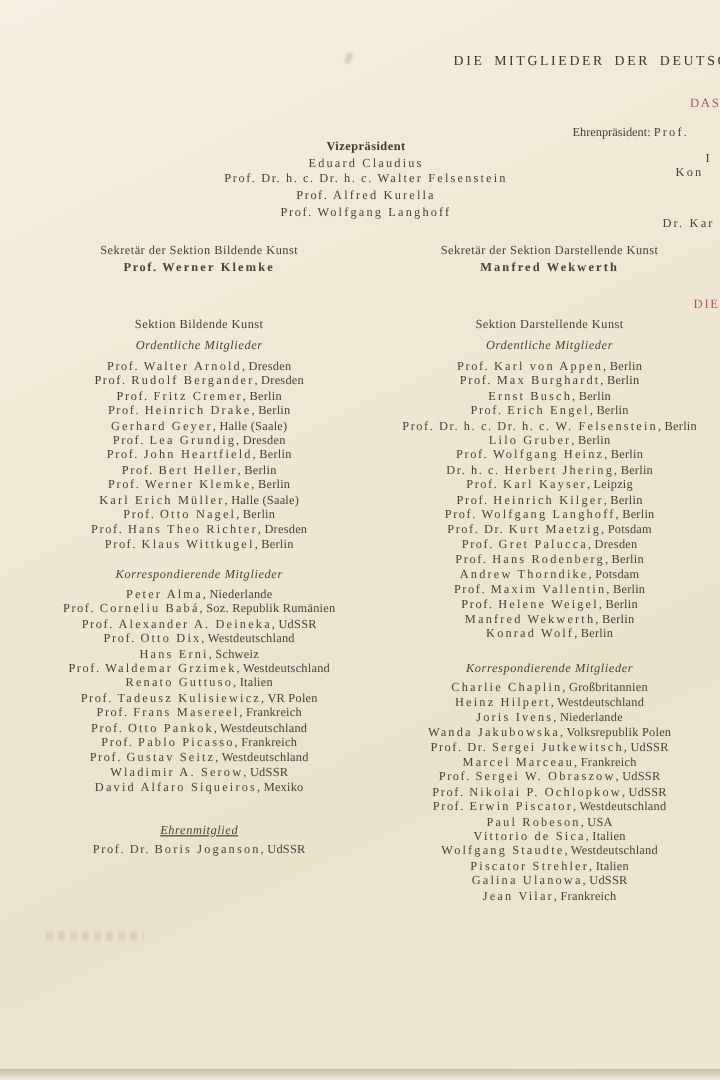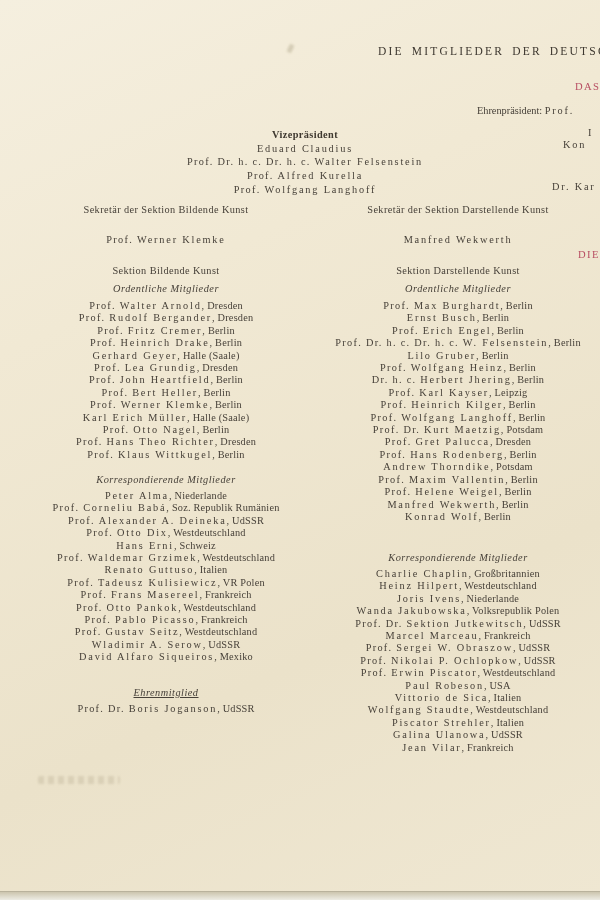--- a/index.html
+++ b/index.html
@@ -16,36 +16,36 @@
   .page-title{
     left:378px;top:45px;
     font-size:11.5px;letter-spacing:2.2px;word-spacing:3px;
     color:#3d372f;white-space:nowrap;
   }
 
   .frag{font-size:10.3px;white-space:nowrap;}
   .red{color:#b84f63;letter-spacing:1.4px;font-size:10.6px;}
   .sp{letter-spacing:1.8px;}
 
-  .center-block{left:155px;width:300px;top:128px;text-align:center;}
+  .center-block{left:155px;width:300px;top:116px;text-align:center;}
   .center-block .m-line{line-height:13.7px;}
   .lbl{font-size:10.3px;letter-spacing:0.4px;line-height:13.7px;}
   .lbl-bold{font-weight:bold;color:#3e382f;}
   .lbl-italic{font-style:italic;letter-spacing:0.5px;line-height:12.4px;}
 
   .col-left{left:36px;width:260px;text-align:center;}
   .col-right{left:328px;width:260px;text-align:center;}
 
   .m-line{white-space:nowrap;line-height:12.4px;font-size:10.3px;}
   .m-pre{letter-spacing:1.3px;}
   .m-name{letter-spacing:1.8px;}
   .m-place{letter-spacing:0.2px;}
 
   .sek-label{line-height:12px;}
-  .sek-name{margin-top:18px;}
+  .sek-name{margin-top:2px;font-weight:bold;}
 
   .bleed-mark{
     left:38px;top:776px;width:82px;height:8px;
     background:repeating-linear-gradient(90deg,rgba(140,128,96,.18) 0 6px,rgba(140,128,96,0) 6px 10px);
     filter:blur(1px);border-radius:2px;
   }
   .smudge{
     left:288px;top:44px;width:5px;height:9px;
     background:rgba(160,148,118,.35);filter:blur(1px);transform:rotate(25deg);border-radius:2px;
   }
@@ -112,20 +112,21 @@
       <div class="m-line"><span class="m-pre">Prof. </span><span class="m-name">Lea Grundig</span><span class="m-place">, Dresden</span></div>
       <div class="m-line"><span class="m-pre">Prof. </span><span class="m-name">John Heartfield</span><span class="m-place">, Berlin</span></div>
       <div class="m-line"><span class="m-pre">Prof. </span><span class="m-name">Bert Heller</span><span class="m-place">, Berlin</span></div>
       <div class="m-line"><span class="m-pre">Prof. </span><span class="m-name">Werner Klemke</span><span class="m-place">, Berlin</span></div>
       <div class="m-line"><span class="m-name">Karl Erich Müller</span><span class="m-place">, Halle (Saale)</span></div>
       <div class="m-line"><span class="m-pre">Prof. </span><span class="m-name">Otto Nagel</span><span class="m-place">, Berlin</span></div>
       <div class="m-line"><span class="m-pre">Prof. </span><span class="m-name">Hans Theo Richter</span><span class="m-place">, Dresden</span></div>
       <div class="m-line"><span class="m-pre">Prof. </span><span class="m-name">Klaus Wittkugel</span><span class="m-place">, Berlin</span></div>
     </div>
   <div class="abs col-right" style="top:300px;">
+      <div class="m-line"><span class="m-pre">Prof. </span><span class="m-name">Karl von Appen</span><span class="m-place">, Berlin</span></div>
       <div class="m-line"><span class="m-pre">Prof. </span><span class="m-name">Max Burghardt</span><span class="m-place">, Berlin</span></div>
       <div class="m-line"><span class="m-name">Ernst Busch</span><span class="m-place">, Berlin</span></div>
       <div class="m-line"><span class="m-pre">Prof. </span><span class="m-name">Erich Engel</span><span class="m-place">, Berlin</span></div>
       <div class="m-line"><span class="m-pre">Prof. Dr. h. c. Dr. h. c. </span><span class="m-name">W. Felsenstein</span><span class="m-place">, Berlin</span></div>
       <div class="m-line"><span class="m-name">Lilo Gruber</span><span class="m-place">, Berlin</span></div>
       <div class="m-line"><span class="m-pre">Prof. </span><span class="m-name">Wolfgang Heinz</span><span class="m-place">, Berlin</span></div>
       <div class="m-line"><span class="m-pre">Dr. h. c. </span><span class="m-name">Herbert Jhering</span><span class="m-place">, Berlin</span></div>
       <div class="m-line"><span class="m-pre">Prof. </span><span class="m-name">Karl Kayser</span><span class="m-place">, Leipzig</span></div>
       <div class="m-line"><span class="m-pre">Prof. </span><span class="m-name">Heinrich Kilger</span><span class="m-place">, Berlin</span></div>
       <div class="m-line"><span class="m-pre">Prof. </span><span class="m-name">Wolfgang Langhoff</span><span class="m-place">, Berlin</span></div>
@@ -156,21 +157,21 @@
       <div class="m-line"><span class="m-pre">Prof. </span><span class="m-name">Pablo Picasso</span><span class="m-place">, Frankreich</span></div>
       <div class="m-line"><span class="m-pre">Prof. </span><span class="m-name">Gustav Seitz</span><span class="m-place">, Westdeutschland</span></div>
       <div class="m-line"><span class="m-name">Wladimir A. Serow</span><span class="m-place">, UdSSR</span></div>
       <div class="m-line"><span class="m-name">David Alfaro Siqueiros</span><span class="m-place">, Mexiko</span></div>
     </div>
   <div class="abs col-right" style="top:568px;">
       <div class="m-line"><span class="m-name">Charlie Chaplin</span><span class="m-place">, Großbritannien</span></div>
       <div class="m-line"><span class="m-name">Heinz Hilpert</span><span class="m-place">, Westdeutschland</span></div>
       <div class="m-line"><span class="m-name">Joris Ivens</span><span class="m-place">, Niederlande</span></div>
       <div class="m-line"><span class="m-name">Wanda Jakubowska</span><span class="m-place">, Volksrepublik Polen</span></div>
-      <div class="m-line"><span class="m-pre">Prof. Dr. </span><span class="m-name">Sektion Jutkewitsch</span><span class="m-place">, UdSSR</span></div>
+      <div class="m-line"><span class="m-pre">Prof. Dr. </span><span class="m-name">Sergei Jutkewitsch</span><span class="m-place">, UdSSR</span></div>
       <div class="m-line"><span class="m-name">Marcel Marceau</span><span class="m-place">, Frankreich</span></div>
       <div class="m-line"><span class="m-pre">Prof. </span><span class="m-name">Sergei W. Obraszow</span><span class="m-place">, UdSSR</span></div>
       <div class="m-line"><span class="m-pre">Prof. </span><span class="m-name">Nikolai P. Ochlopkow</span><span class="m-place">, UdSSR</span></div>
       <div class="m-line"><span class="m-pre">Prof. </span><span class="m-name">Erwin Piscator</span><span class="m-place">, Westdeutschland</span></div>
       <div class="m-line"><span class="m-name">Paul Robeson</span><span class="m-place">, USA</span></div>
       <div class="m-line"><span class="m-name">Vittorio de Sica</span><span class="m-place">, Italien</span></div>
       <div class="m-line"><span class="m-name">Wolfgang Staudte</span><span class="m-place">, Westdeutschland</span></div>
       <div class="m-line"><span class="m-name">Piscator Strehler</span><span class="m-place">, Italien</span></div>
       <div class="m-line"><span class="m-name">Galina Ulanowa</span><span class="m-place">, UdSSR</span></div>
       <div class="m-line"><span class="m-name">Jean Vilar</span><span class="m-place">, Frankreich</span></div>

